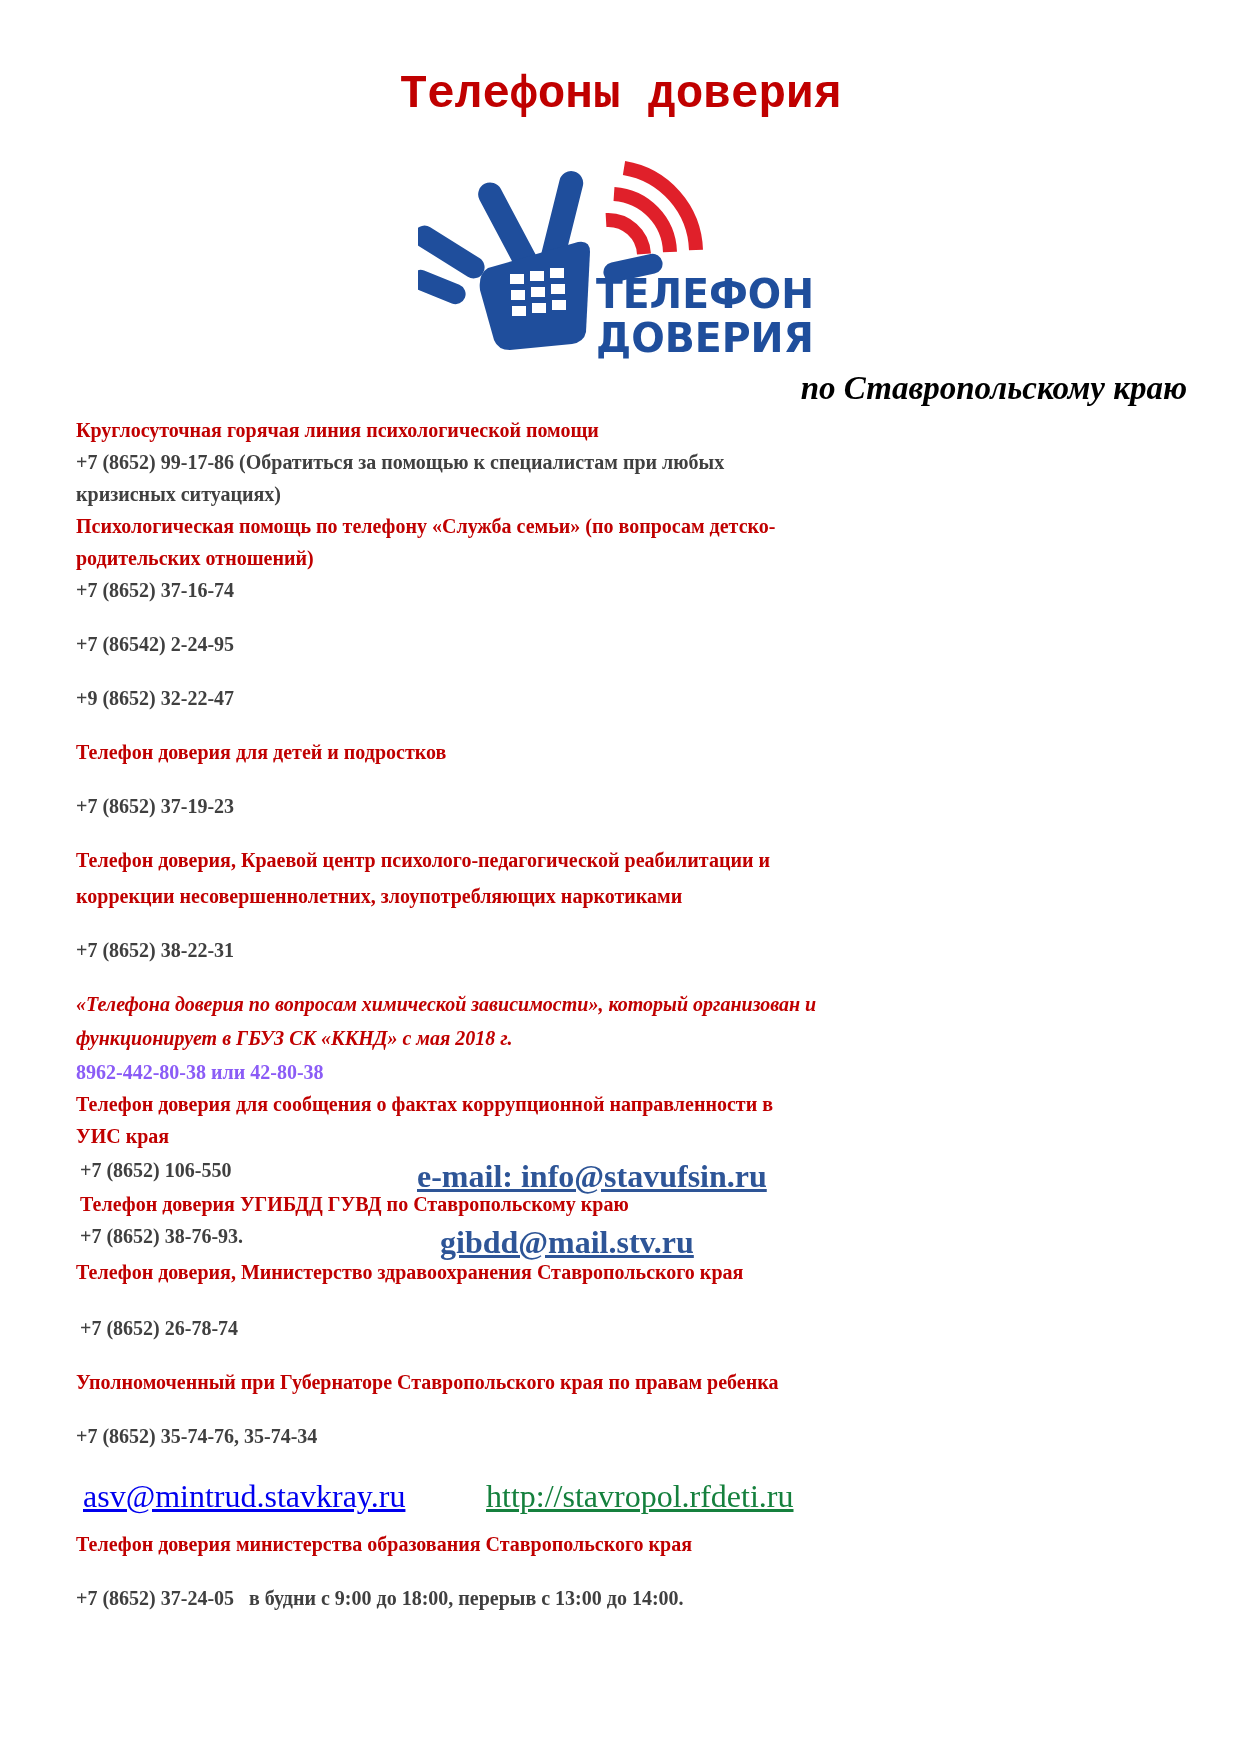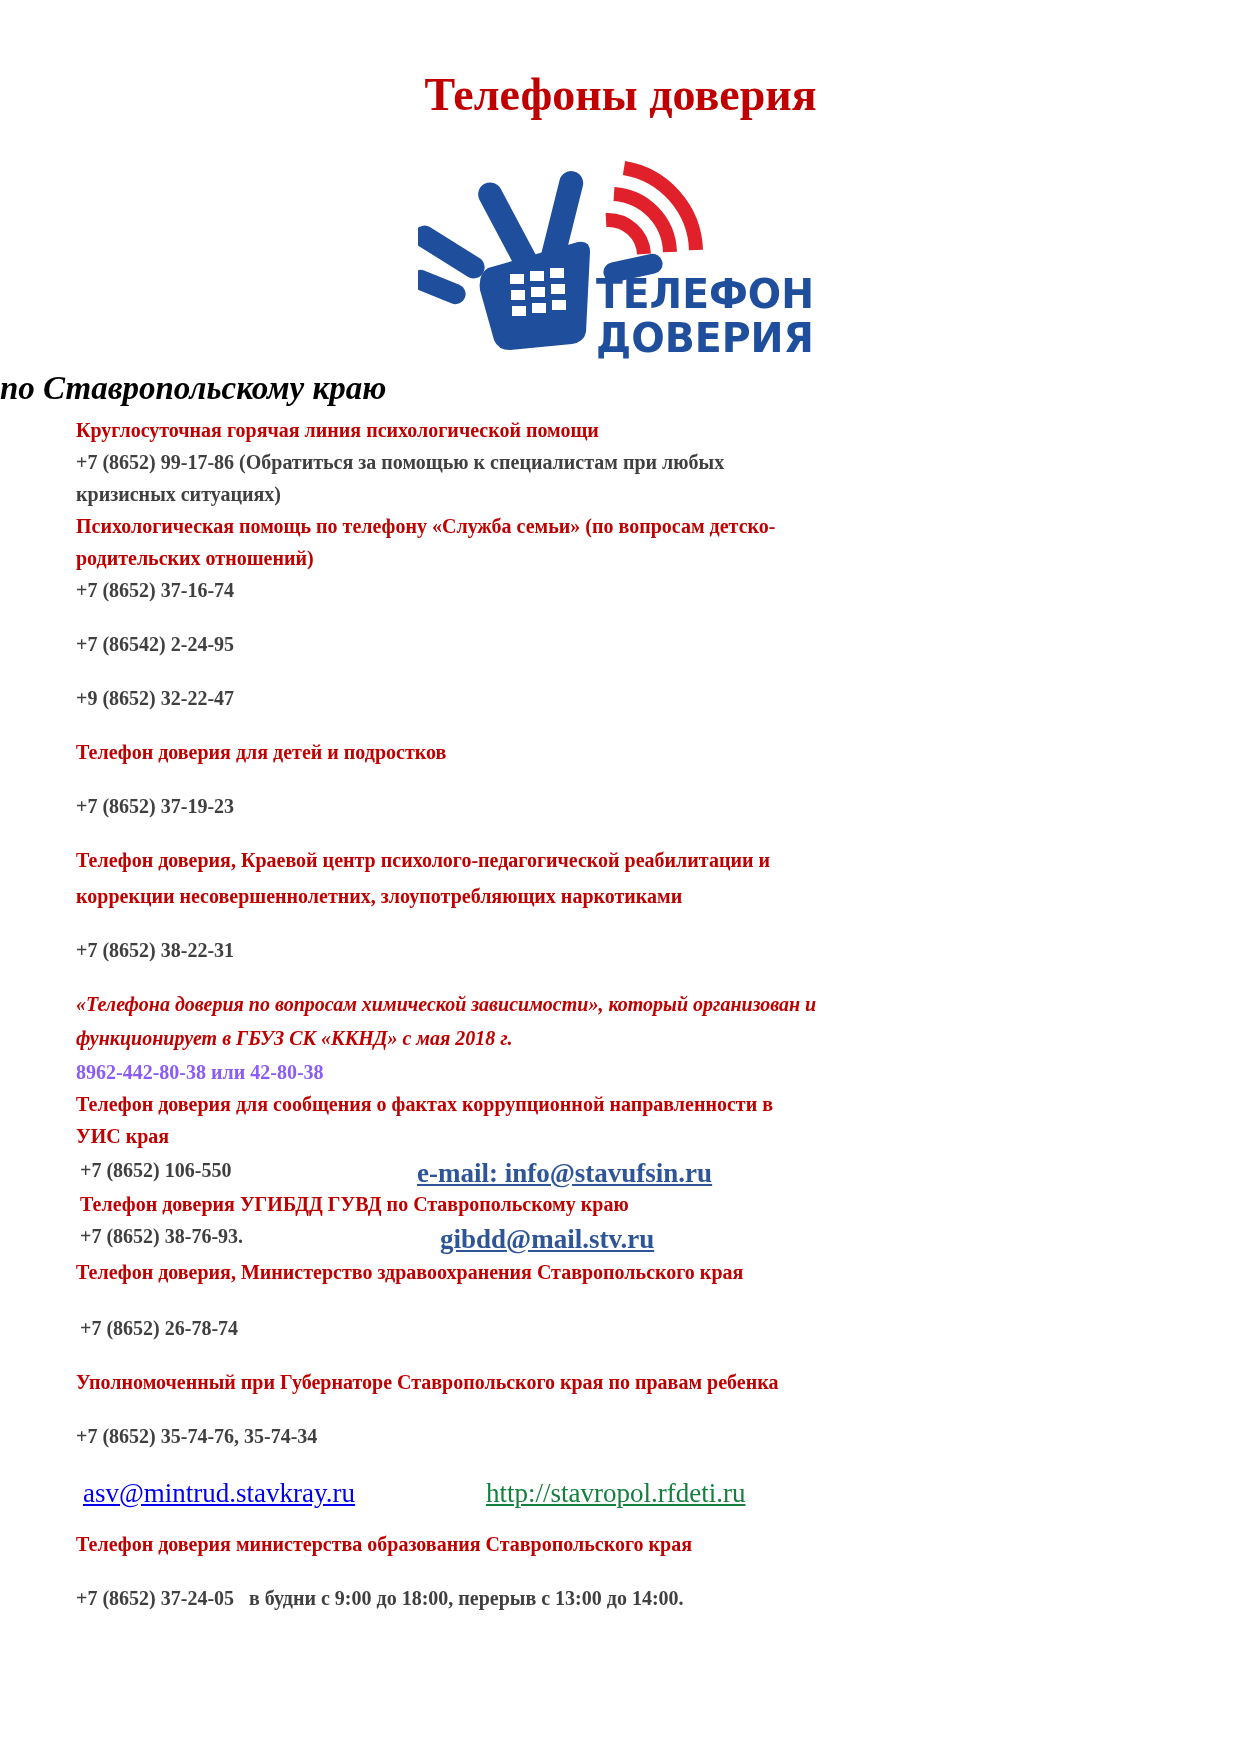--- a/index.html
+++ b/index.html
@@ -1,31 +1,31 @@
 <!DOCTYPE html>
 <html><head>
 <meta charset="utf-8">
 <style>
   html, body { margin: 0; padding: 0; background: #ffffff; }
   body { width: 1241px; height: 1755px; position: relative; overflow: hidden;
          font-family: "Liberation Serif", "DejaVu Serif", serif; }
   .page-title { position: absolute; left: 0; width: 1241px; top: 72px; text-align: center;
-                font-size: 46px; font-weight: bold; color: #c00000; margin: 0; line-height: 1; }
+                font-size: 46px; font-weight: bold; color: #c00000; margin: 0; line-height: 1; font-family: Liberation Mono, monospace; }
   .logo { position: absolute; left: 418px; top: 150px; width: 410px; height: 222px; }
-  .subtitle { position: absolute; left: 0; width: 1187px; top: 372px; text-align: left;
+  .subtitle { position: absolute; left: 0; width: 1187px; top: 372px; text-align: right;
               font-size: 33px; font-weight: bold; font-style: italic; color: #000; line-height: 1; }
   .line { position: absolute; left: 76px; font-size: 20px; font-weight: bold; line-height: 1; white-space: nowrap; }
   .red { color: #c00000; }
   .gray { color: #404040; }
   .navy { color: #8b5cf6; }
   .italic { font-style: italic; }
   .link-bold { color: #2e5597; text-decoration: underline; font-weight: bold; }
   .link-plain { color: #0000ee; text-decoration: underline; font-weight: normal; margin-left: 7px; }
   .link-plain2 { color: #15803d; text-decoration: underline; font-weight: normal; }
-  .abs { position: absolute; font-size: 27px; line-height: 1; white-space: nowrap; }
+  .abs { position: absolute; font-size: 32px; line-height: 1; white-space: nowrap; }
 </style>
 </head>
 <body>
 
 <h1 class="page-title">Телефоны доверия</h1>
 
 <div class="logo">
   <svg width="410" height="222" viewBox="0 0 410 222">
 
     <rect x="20" y="62" width="22" height="80" rx="11" fill="#1f4e9c" transform="rotate(-58 31 102)"></rect>

